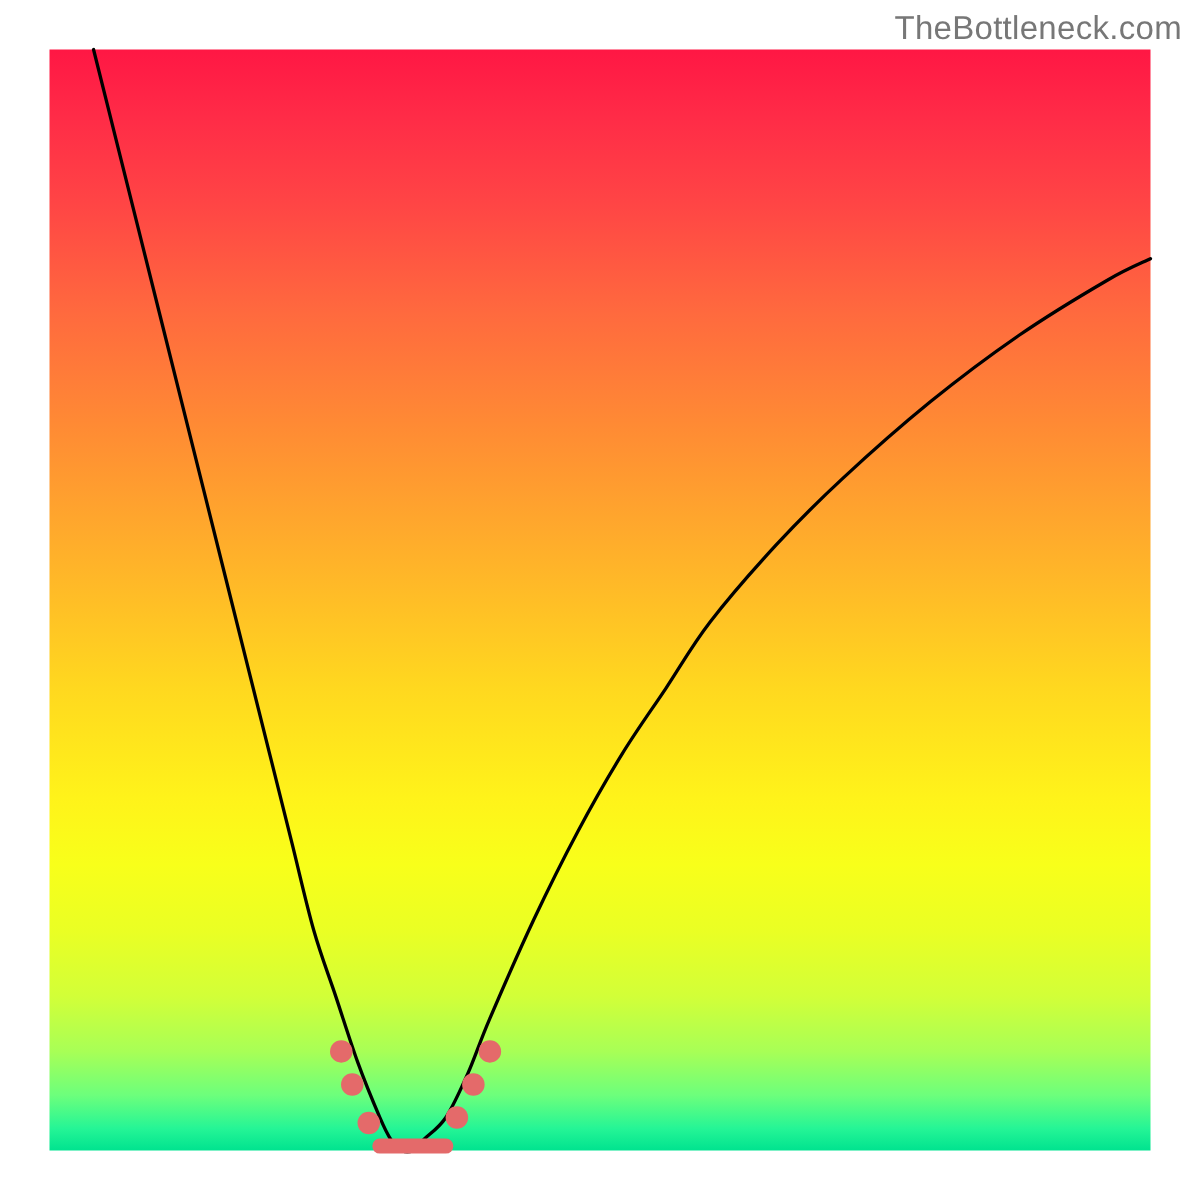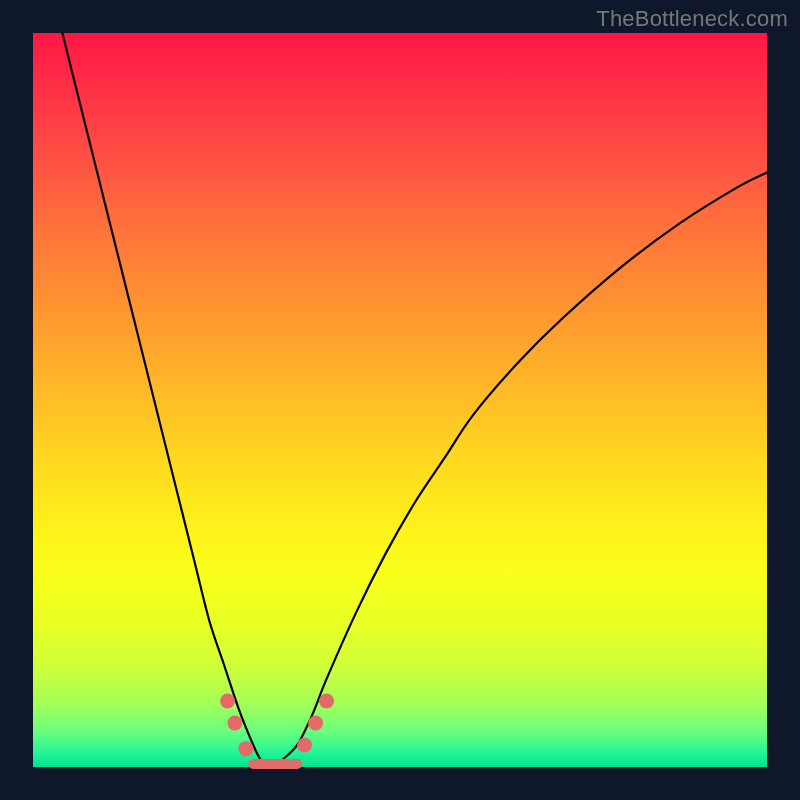--- a/index.html
+++ b/index.html
@@ -10,21 +10,21 @@
     background: #000;
     overflow: hidden;
     font-family: Arial, Helvetica, sans-serif;
   }
   .frame {
     position: absolute;
     left: 0;
     top: 0;
     width: 800px;
     height: 800px;
-    background: #0f172a;
+    background: #ffffff;
   }
   .plot {
     position: absolute;
     left: 33px;
     top: 33px;
     width: 734px;
     height: 734px;
     background: linear-gradient(to bottom,
       #ff1744 0%,
       #ff2b47 6%,

